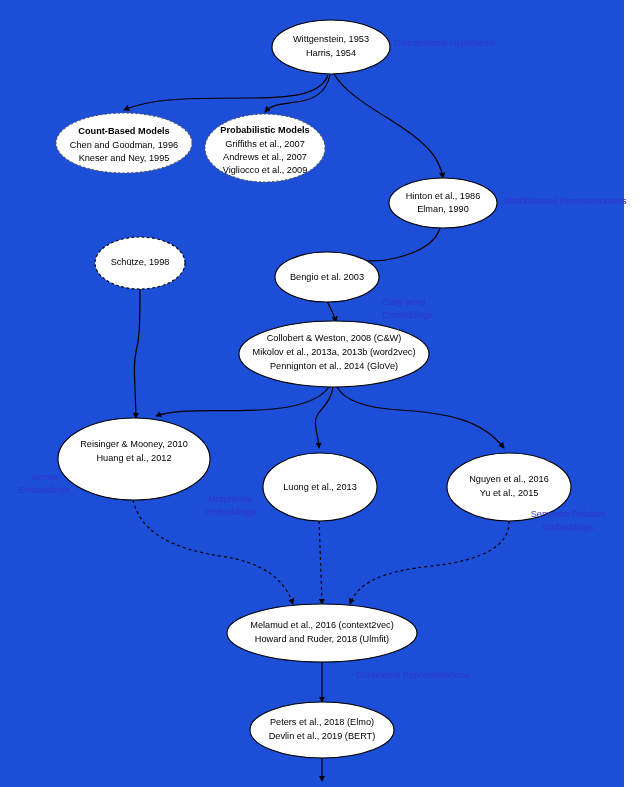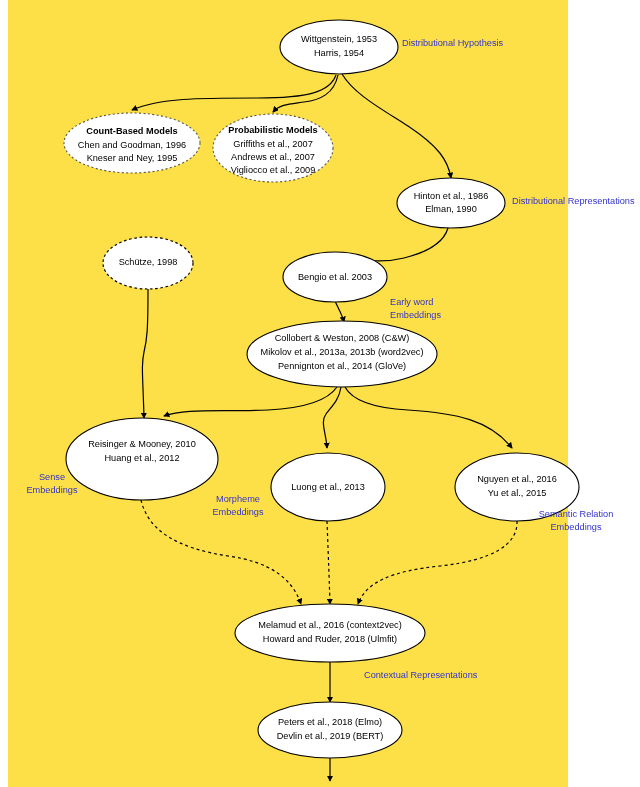--- a/index.html
+++ b/index.html
@@ -8,24 +8,23 @@
     background: #ffffff;
   }
   body {
     width: 640px;
     height: 787px;
     font-family: "Liberation Sans", sans-serif;
     overflow: hidden;
   }
   #diagram-root {
     position: relative;
-    width: 560px;
+    width: 624px;
     height: 787px;
-    background: #fde047;
-    margin-left: 8px;
+    background: #1d4ed8;
   }
   svg#graph {
     display: block;
     width: 640px;
     height: 787px;
   }
   .node-ellipse-solid {
     fill: #ffffff;
     stroke: #000000;
     stroke-width: 1.1;

